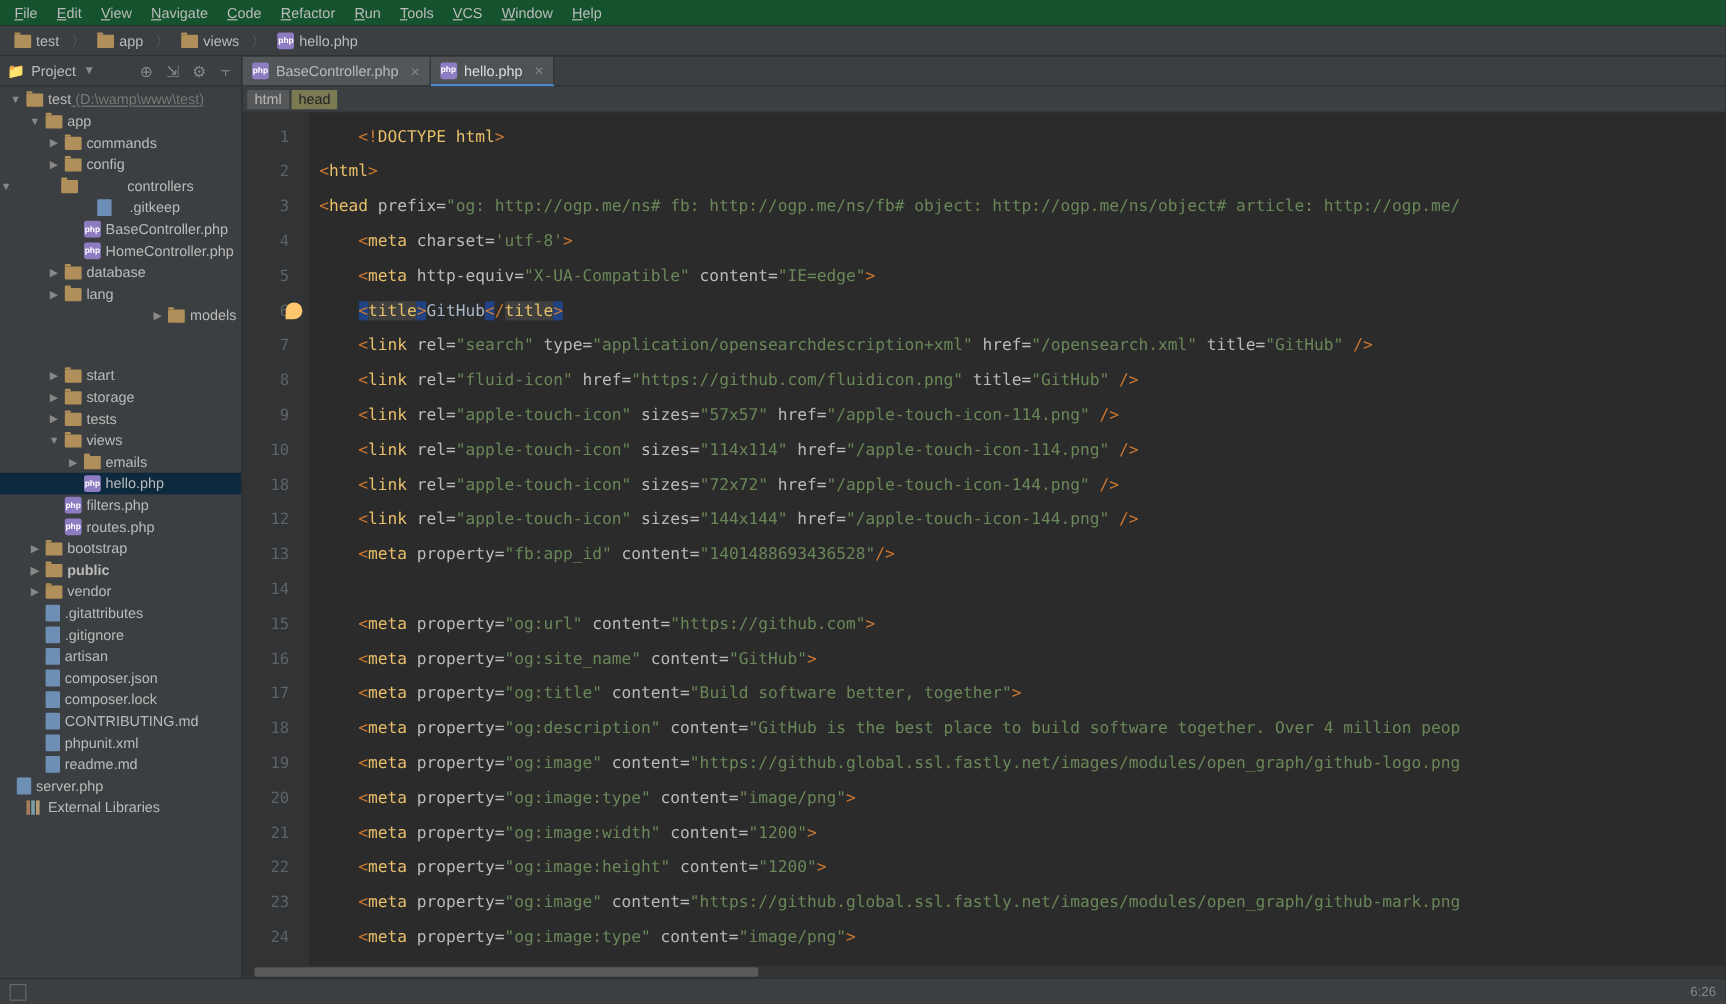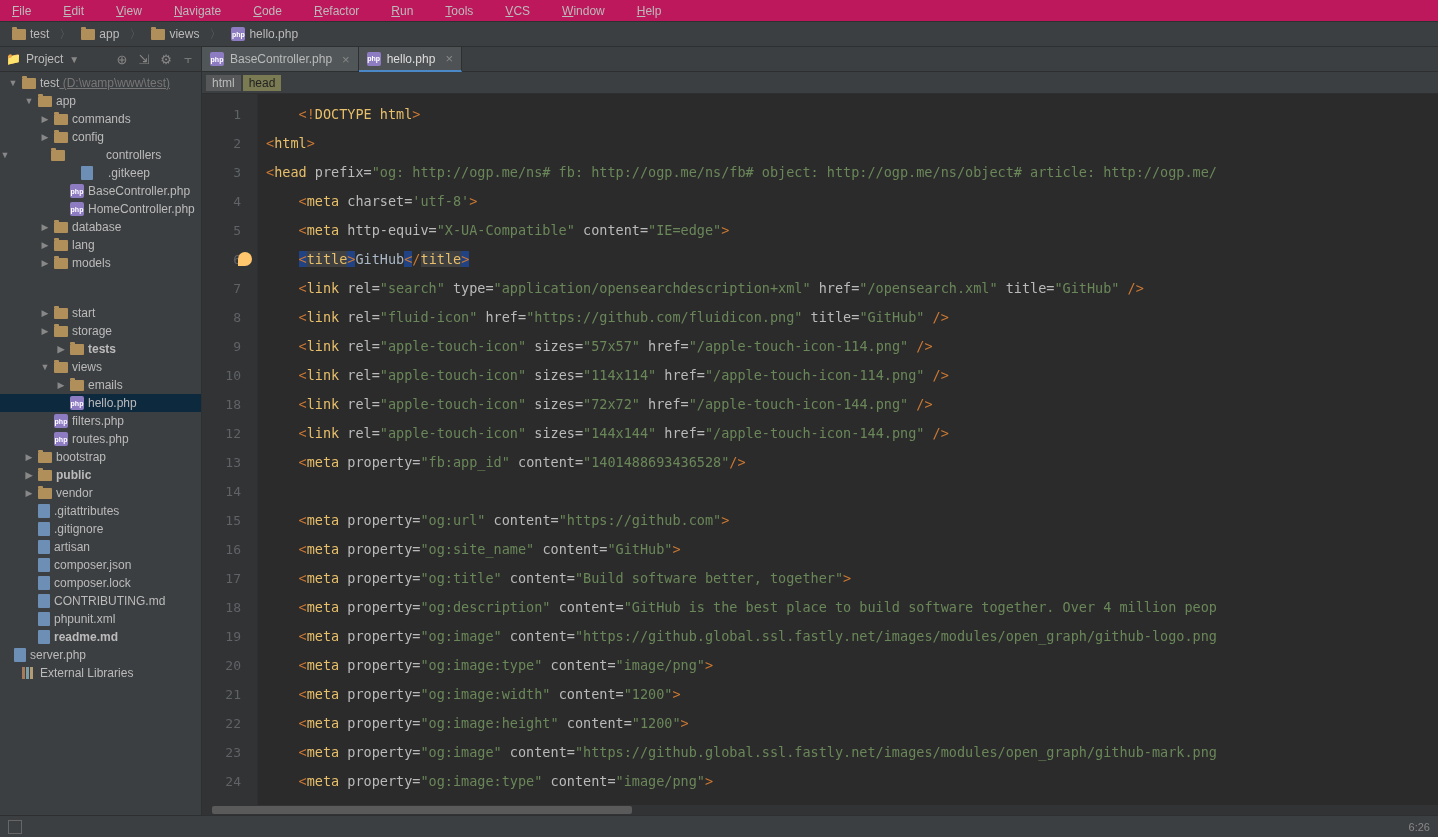--- a/index.html
+++ b/index.html
@@ -1,17 +1,17 @@
 <!DOCTYPE html>
 <html><head>
 <meta charset="utf-8">
 <style>
 * { margin: 0; padding: 0; box-sizing: border-box; }
 body { font-family: "Segoe UI", Arial, sans-serif; font-size: 12px; background: #3c3f41; color: #bbbbbb; overflow: hidden; width: 1438px; height: 837px; }
-.menubar { height: 22px; background: #be185d; display: flex; align-items: center; padding: 0 4px; border-bottom: 1px solid #2d2f30; gap: 16px; }
+.menubar { height: 22px; background: #14532d; display: flex; align-items: center; padding: 0 4px; border-bottom: 1px solid #2d2f30; }
 .menubar-item { padding: 2px 8px; cursor: pointer; }
 .menubar-item .ul { text-decoration: underline; }
 .navbar { height: 25px; background: #3c3f41; display: flex; align-items: center; padding: 0 8px; border-bottom: 1px solid #2d2f30; gap: 4px; }
 .breadcrumb-item { display: flex; align-items: center; gap: 4px; padding: 2px 4px; color: #bbbbbb; }
 .breadcrumb-sep { color: #666; margin: 0 2px; }
 .folder-icon { width: 14px; height: 11px; background: #b08f5a; border-radius: 1px; display: inline-block; position: relative; }
 .folder-icon::before { content: ''; position: absolute; top: -2px; left: 0; width: 5px; height: 2px; background: #b08f5a; border-radius: 1px 1px 0 0; }
 .php-icon { width: 14px; height: 14px; background: #8e7cc3; border-radius: 2px; display: inline-flex; align-items: center; justify-content: center; font-size: 7px; color: #fff; font-weight: bold; }
 .php-icon::after { content: 'php'; }
 .file-icon { width: 12px; height: 14px; background: #6e8fb5; border-radius: 1px; display: inline-block; }
@@ -155,36 +155,36 @@
         <div class="tree-row" style="padding-left: 40px;">
           <span class="tree-arrow collapsed"></span>
           <span class="folder-icon" style="margin-left: 4px;"></span>
           <span class="tree-label">database</span>
         </div>
         <div class="tree-row" style="padding-left: 40px;">
           <span class="tree-arrow collapsed"></span>
           <span class="folder-icon" style="margin-left: 4px;"></span>
           <span class="tree-label">lang</span>
         </div>
-        <div class="tree-row" style="padding-left: 40px;">
+        <div class="tree-row" style="padding-left: 40px; justify-content: flex-end;">
           <span class="tree-arrow collapsed"></span>
           <span class="folder-icon" style="margin-left: 4px;"></span>
           <span class="tree-label">models</span>
         </div>
         <div class="tree-row" style="padding-left: 40px; margin-top: 32px;">
           <span class="tree-arrow collapsed"></span>
           <span class="folder-icon" style="margin-left: 4px;"></span>
           <span class="tree-label">start</span>
         </div>
         <div class="tree-row" style="padding-left: 40px;">
           <span class="tree-arrow collapsed"></span>
           <span class="folder-icon" style="margin-left: 4px;"></span>
           <span class="tree-label">storage</span>
         </div>
-        <div class="tree-row" style="padding-left: 56px; font-weight: bold;">
+        <div class="tree-row" style="padding-left: 40px;">
           <span class="tree-arrow collapsed"></span>
           <span class="folder-icon" style="margin-left: 4px;"></span>
           <span class="tree-label">tests</span>
         </div>
         <div class="tree-row" style="padding-left: 40px;">
           <span class="tree-arrow expanded"></span>
           <span class="folder-icon" style="margin-left: 4px;"></span>
           <span class="tree-label">views</span>
         </div>
         <div class="tree-row" style="padding-left: 56px;">
@@ -250,21 +250,21 @@
         <div class="tree-row" style="padding-left: 24px;">
           <span class="tree-arrow "></span>
           <span class="file-icon" style="margin-left: 4px;"></span>
           <span class="tree-label">CONTRIBUTING.md</span>
         </div>
         <div class="tree-row" style="padding-left: 24px;">
           <span class="tree-arrow "></span>
           <span class="file-icon" style="margin-left: 4px;"></span>
           <span class="tree-label">phpunit.xml</span>
         </div>
-        <div class="tree-row" style="padding-left: 24px; font-weight: bold;">
+        <div class="tree-row" style="padding-left: 24px;">
           <span class="tree-arrow "></span>
           <span class="file-icon" style="margin-left: 4px;"></span>
           <span class="tree-label">readme.md</span>
         </div>
         <div class="tree-row" style="">
           <span class="tree-arrow "></span>
           <span class="file-icon" style="margin-left: 4px;"></span>
           <span class="tree-label">server.php</span>
         </div>
         <div class="tree-row" style="padding-left: 8px;">

